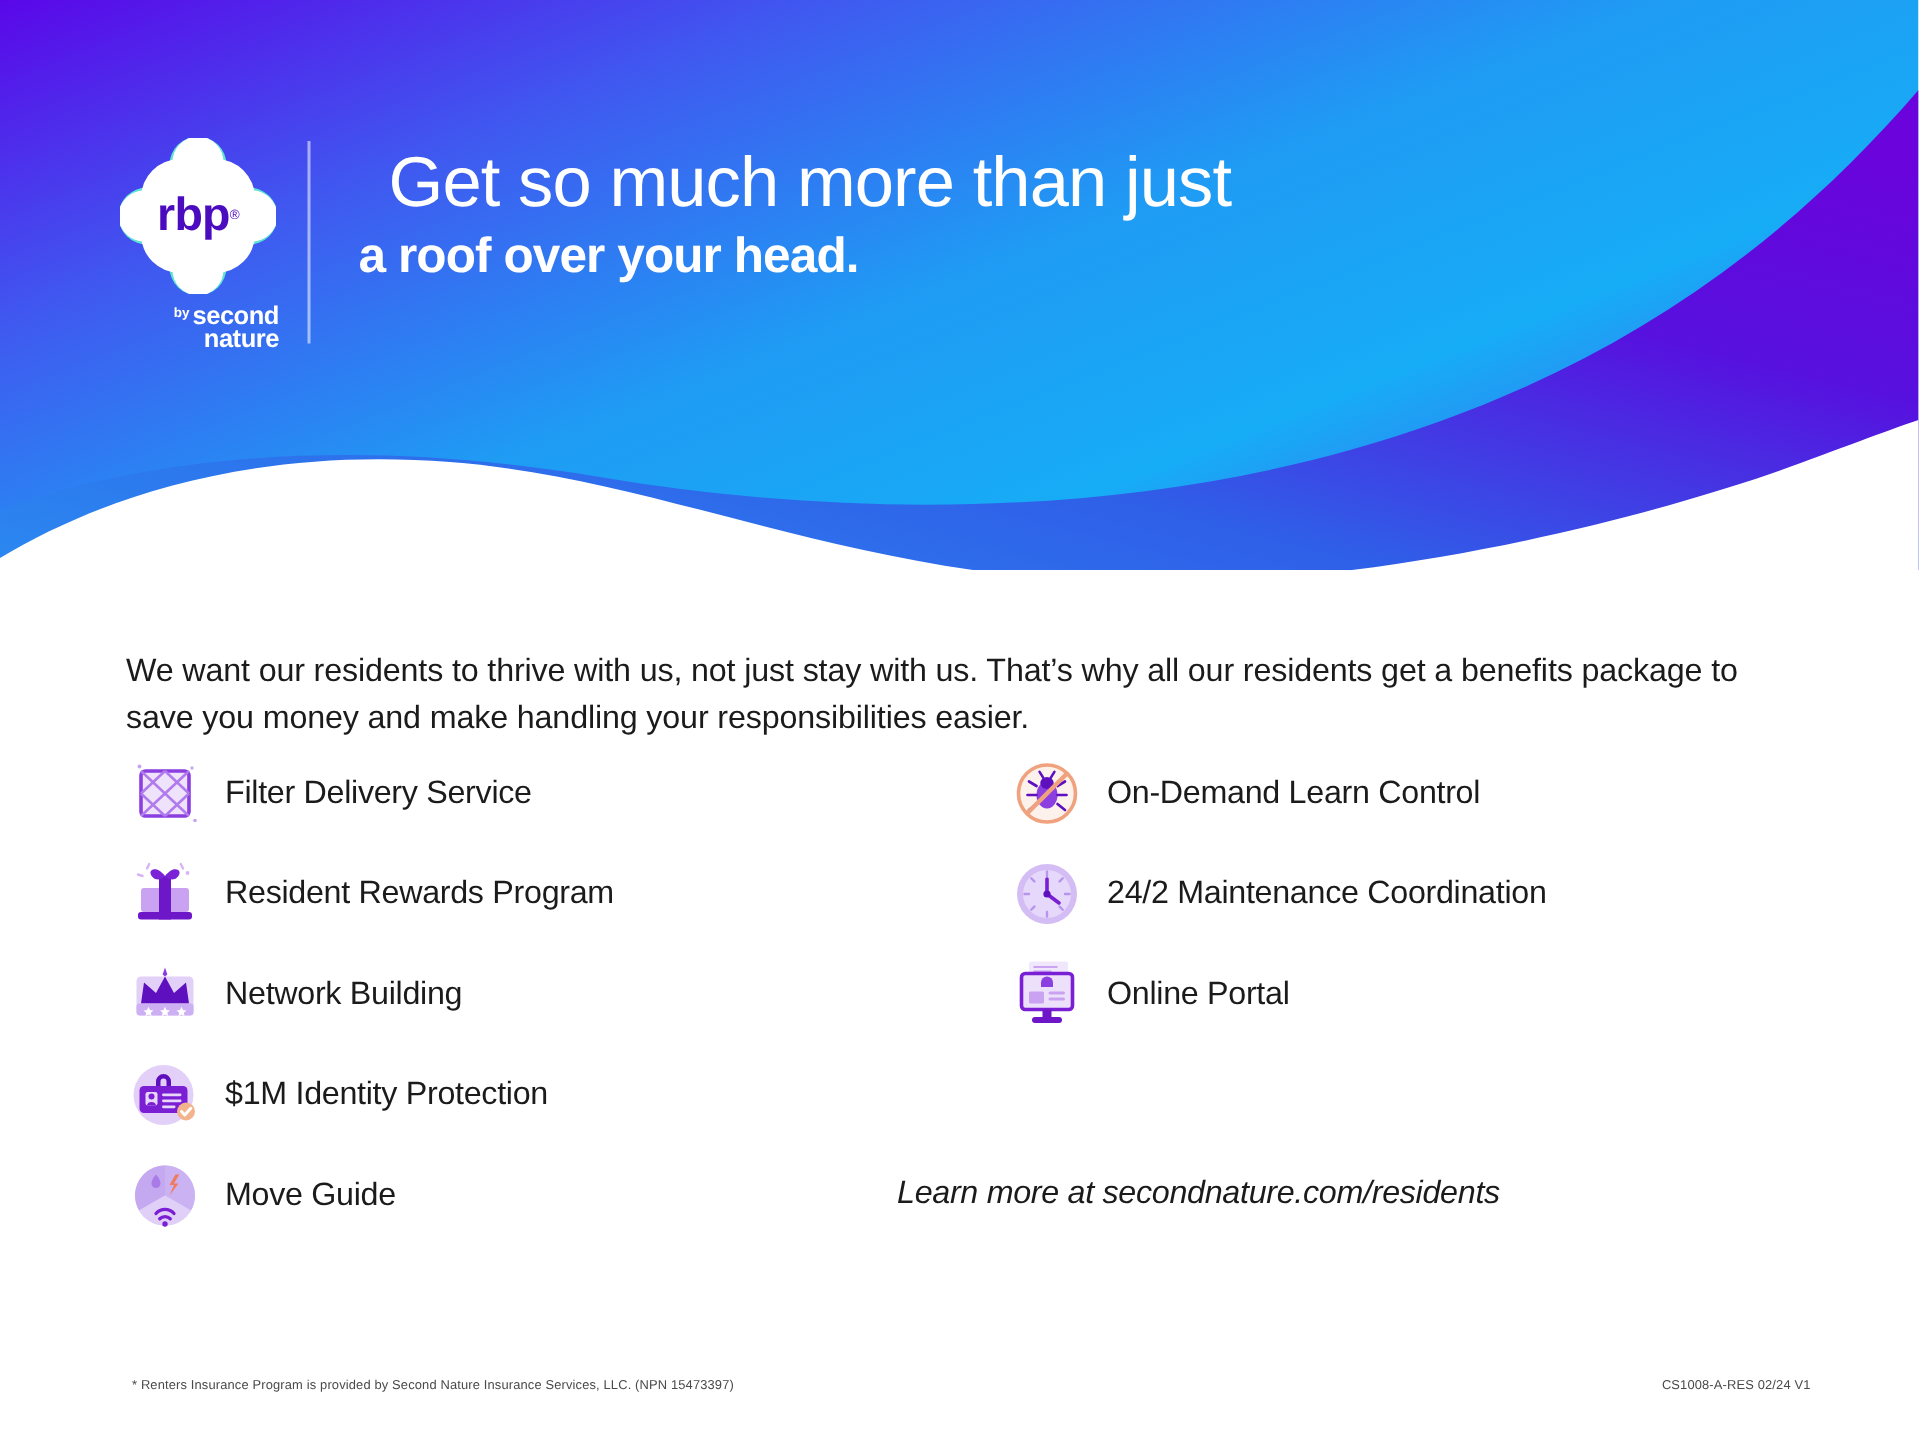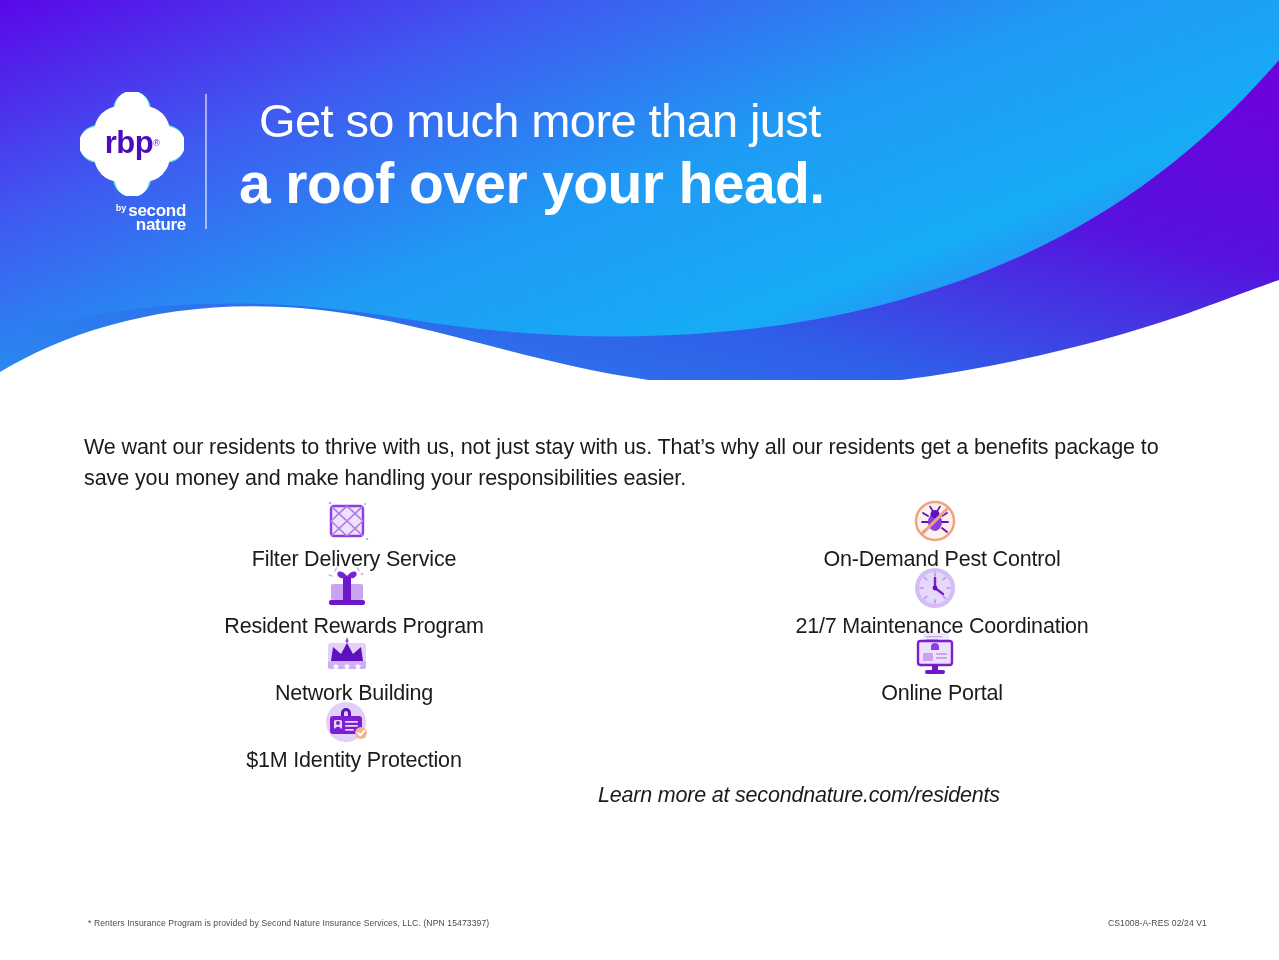--- a/index.html
+++ b/index.html
@@ -102,21 +102,21 @@
 
   .headline {
     position: absolute;
     left: 239px;
     top: 96px;
     color: #ffffff;
     line-height: 1.06;
     letter-spacing: -0.6px;
   }
   .headline .l1 { font-size: 47px; font-weight: 400; display: block; margin-left: 20px; }
-  .headline .l2 { font-size: 57px; font-weight: 700; display: block; margin-top: 7px;}
+  .headline .l2 { font-size: 33px; font-weight: 700; display: block; margin-top: 7px;}
 
   
   .intro {
     position: absolute;
     left: 84px;
     top: 410px;
     width: 1080px;
     font-size: 21.5px;
     line-height: 1.45;
     color: #1b1b1b;
@@ -133,21 +133,20 @@
     position: absolute;
     top: 0;
   }
   .col-left  { left: 0px;   width: 540px; }
   .col-right { left: 588px; width: 540px; }
 
   .benefit {
     display: flex;
     align-items: center;
     height: 67px;
-    flex-direction: column;
   }
   .benefit-icon {
     width: 52px;
     height: 52px;
     flex: 0 0 52px;
     position: relative;
     margin-right: 14px;
   }
   .benefit-label {
     font-size: 21.5px;
@@ -319,36 +318,52 @@
           <rect x="24" y="25" width="13" height="1.8" rx="0.9" fill="#E8D7FA"></rect>
           <rect x="24" y="29" width="13" height="1.8" rx="0.9" fill="#E8D7FA"></rect>
           <rect x="24" y="33" width="9" height="1.8" rx="0.9" fill="#E8D7FA"></rect>
           <circle cx="40" cy="37" r="6" fill="#F2B48C"></circle>
           <path d="M37 37 l2.2 2.3 4-4.4" stroke="#ffffff" stroke-width="2" fill="none" stroke-linecap="round" stroke-linejoin="round"></path>
         </svg>
       </span>
       <span class="benefit-label">$1M Identity Protection</span>
     </div>
 
+    <div class="benefit">
+      <span class="benefit-icon">
+        <svg width="52" height="52" viewBox="0 0 52 52">
+          <circle cx="26" cy="26" r="20" fill="#D7C2F5"></circle>
+          <path d="M26 26 L26 6 A20 20 0 0 0 8.7 36 Z" fill="#C5A9F0"></path>
+          <path d="M26 26 L43.3 36 A20 20 0 0 0 26 6 Z" fill="#CBB2F2"></path>
+          <path d="M26 26 L8.7 36 A20 20 0 0 0 43.3 36 Z" fill="#E0D0F8"></path>
+          <path d="M17 18 c0-3 3-6 3-6 s3 3 3 6 a3 3 0 0 1 -6 0Z" fill="#A87BE8"></path>
+          <path d="M33 12 l-4 7 h3 l-3 7 6-8 h-3 l3.5-6Z" fill="#F07B5C"></path>
+          <path d="M20 38 a8 8 0 0 1 12 0" stroke="#7A1FD4" stroke-width="2.2" fill="none" stroke-linecap="round"></path>
+          <path d="M22.5 41.5 a5 5 0 0 1 7 0" stroke="#7A1FD4" stroke-width="2.2" fill="none" stroke-linecap="round"></path>
+          <circle cx="26" cy="45" r="1.8" fill="#7A1FD4"></circle>
+        </svg>
+      </span>
+      <span class="benefit-label">Move Guide</span>
+    </div>
   </div>
 
   <div class="col col-right">
 
     <div class="benefit">
       <span class="benefit-icon">
         <svg width="52" height="52" viewBox="0 0 52 52">
           <circle cx="26" cy="26" r="19" fill="#FDF1EC" stroke="#F0A27E" stroke-width="2.4"></circle>
           <ellipse cx="26" cy="27" rx="7" ry="9" fill="#8B3FE0"></ellipse>
           <ellipse cx="26" cy="19" rx="4.5" ry="4" fill="#5E0FBE"></ellipse>
           <path d="M19 21 l-5 -3 M19 27 l-6 0 M19 33 l-5 4 M33 21 l5 -3 M33 27 l6 0 M33 33 l5 4" stroke="#5E0FBE" stroke-width="1.8" stroke-linecap="round"></path>
           <path d="M23.5 15.5 l-2.5 -4 M28.5 15.5 l2.5 -4" stroke="#5E0FBE" stroke-width="1.6" stroke-linecap="round"></path>
           <line x1="13" y1="39" x2="39" y2="13" stroke="#F0A27E" stroke-width="3" stroke-linecap="round"></line>
         </svg>
       </span>
-      <span class="benefit-label">On-Demand Pest Control</span>
+      <span class="benefit-label">On-Demand Learn Control</span>
     </div>
 
     <div class="benefit">
       <span class="benefit-icon">
         <svg width="52" height="52" viewBox="0 0 52 52">
           <circle cx="26" cy="26" r="20" fill="#D4BCF4"></circle>
           <circle cx="26" cy="26" r="16" fill="#E6D8FA"></circle>
           <g stroke="#B794EE" stroke-width="1.6" stroke-linecap="round">
             <line x1="26" y1="11" x2="26" y2="14"></line>
             <line x1="26" y1="38" x2="26" y2="41"></line>
@@ -357,21 +372,21 @@
             <line x1="15.5" y1="15.5" x2="17.6" y2="17.6"></line>
             <line x1="34.4" y1="34.4" x2="36.5" y2="36.5"></line>
             <line x1="36.5" y1="15.5" x2="34.4" y2="17.6"></line>
             <line x1="17.6" y1="34.4" x2="15.5" y2="36.5"></line>
           </g>
           <line x1="26" y1="26" x2="26" y2="16" stroke="#7A1FD4" stroke-width="2.4" stroke-linecap="round"></line>
           <line x1="26" y1="26" x2="34" y2="32" stroke="#7A1FD4" stroke-width="2.4" stroke-linecap="round"></line>
           <circle cx="26" cy="26" r="2.4" fill="#5E0FBE"></circle>
         </svg>
       </span>
-      <span class="benefit-label">21/7 Maintenance Coordination</span>
+      <span class="benefit-label">24/2 Maintenance Coordination</span>
     </div>
 
 
     <div class="benefit">
       <span class="benefit-icon">
         <svg width="52" height="52" viewBox="0 0 52 52">
           <rect x="14" y="4" width="26" height="16" rx="1.5" fill="#F1E7FC"></rect>
           <rect x="17" y="7" width="16" height="1.3" fill="#C9A2F2"></rect>
           <rect x="17" y="10" width="12" height="1.3" fill="#C9A2F2"></rect>
           <rect x="9" y="12" width="34" height="24" rx="2.5" fill="#EDE0FB" stroke="#7A1FD4" stroke-width="2.4"></rect>

